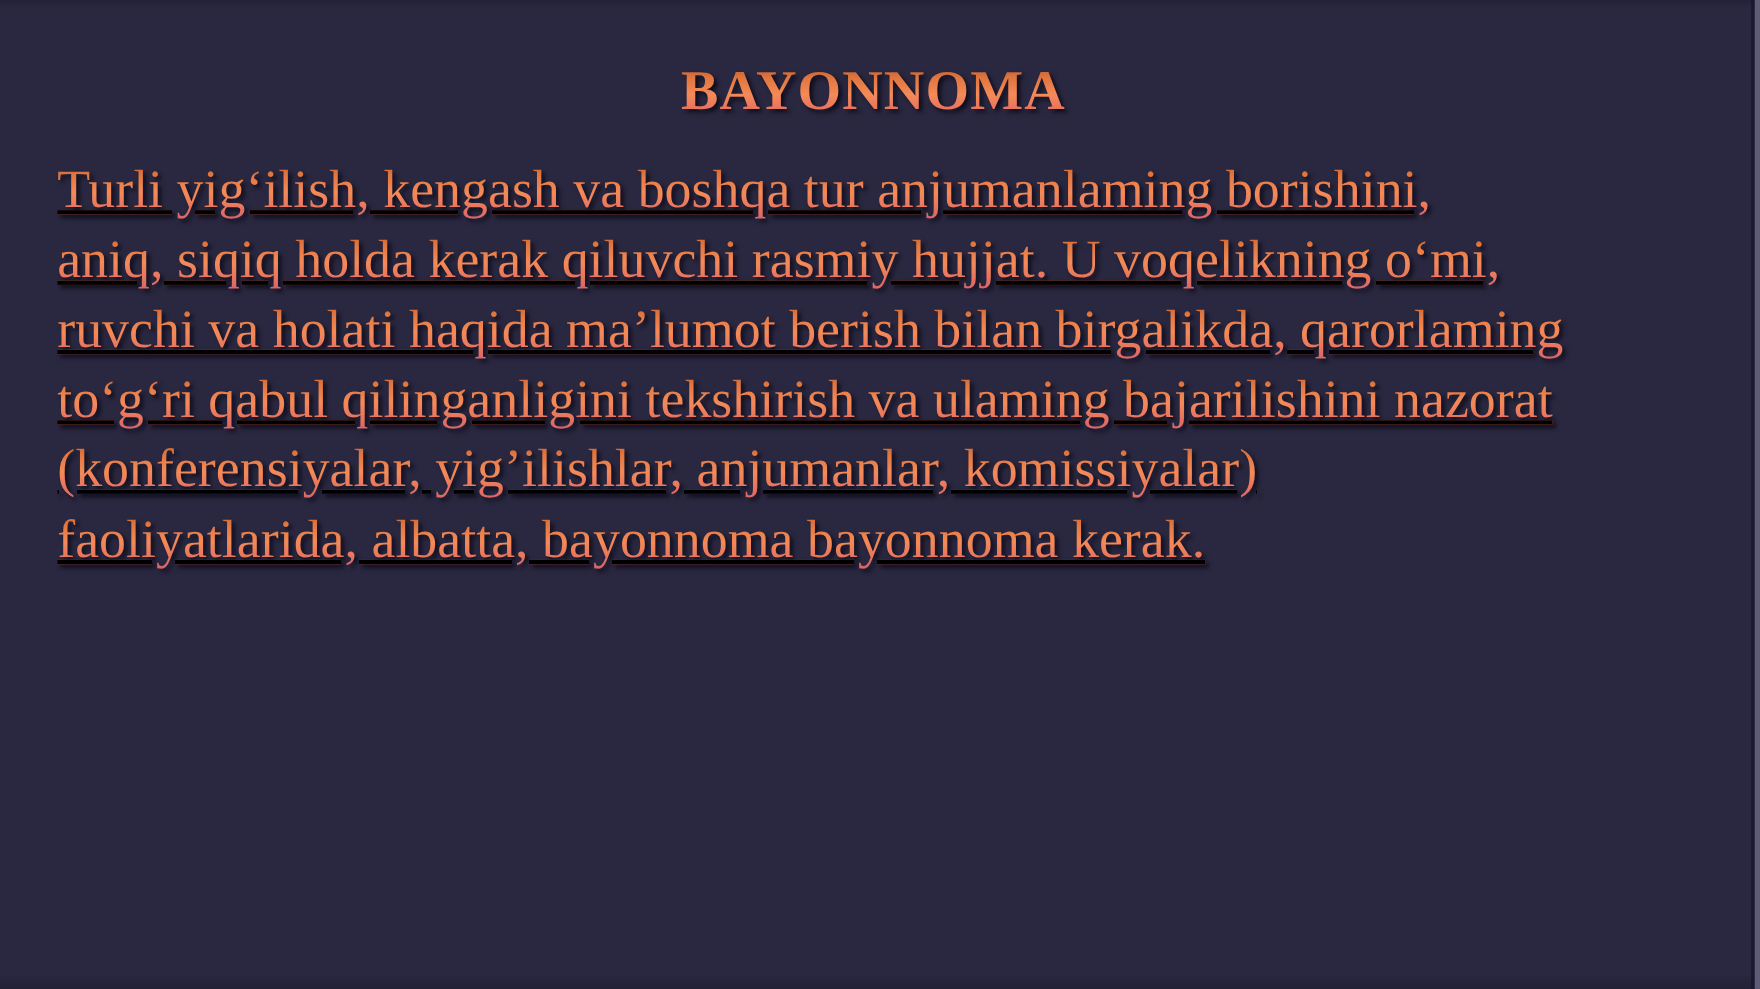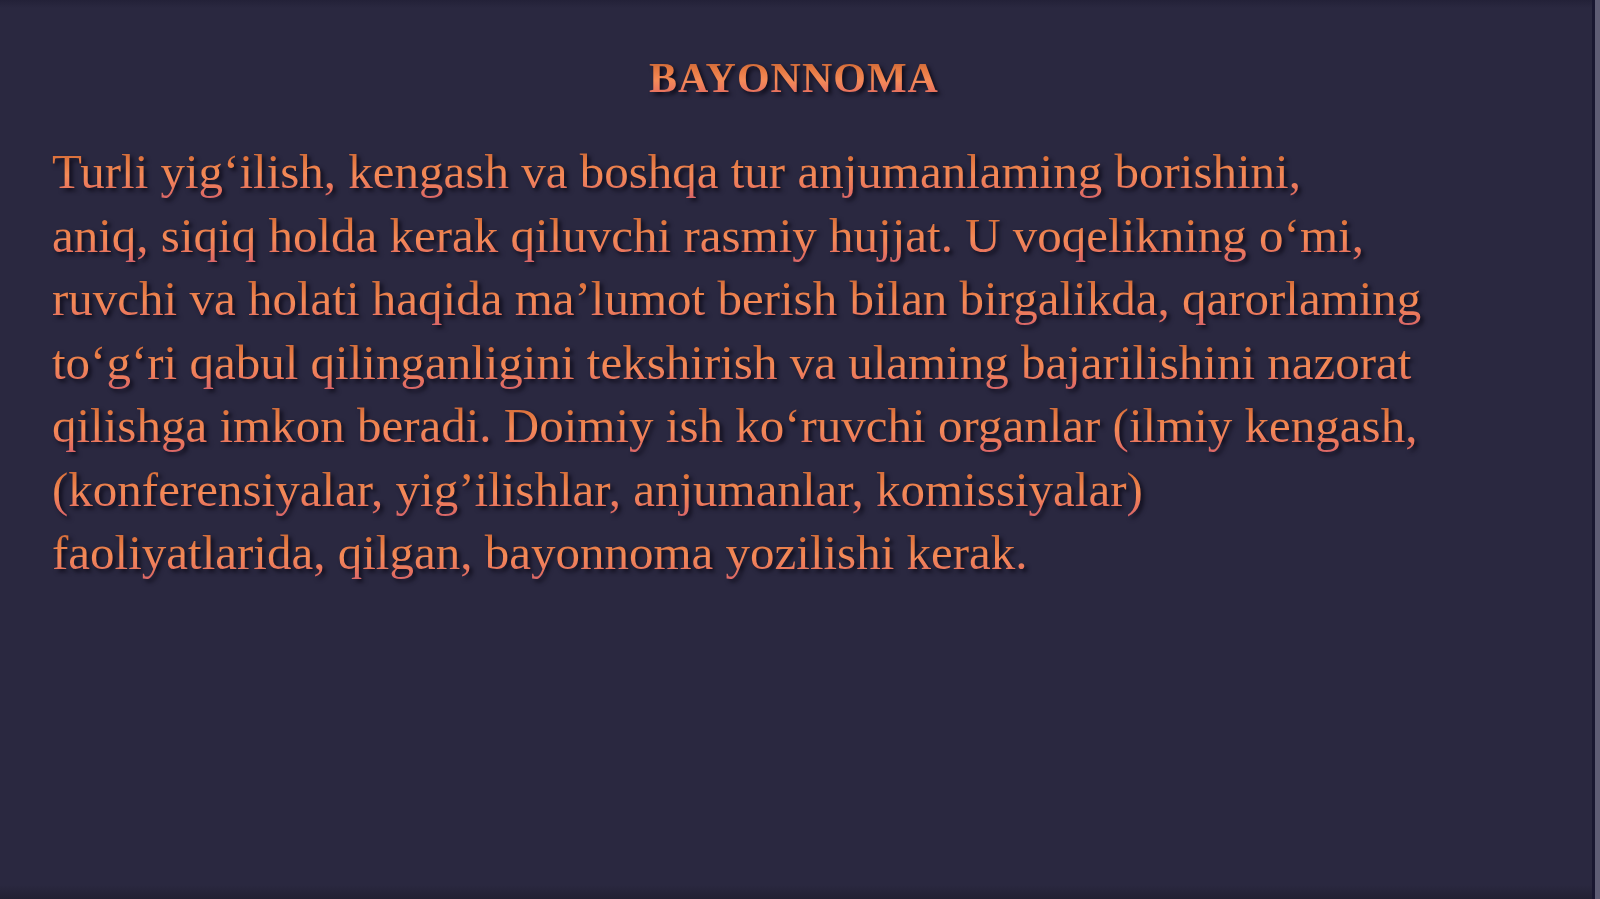--- a/index.html
+++ b/index.html
@@ -53,51 +53,51 @@
     color: transparent;
     filter: drop-shadow(3px 3px 2px rgba(9, 7, 20, 0.85));
   }
 
   .title {
     position: absolute;
     top: 54px;
     left: 0;
     width: 1588px;
     text-align: center;
-    font-size: 42px;
+    font-size: 51px;
     font-weight: bold;
     letter-spacing: 1px;
     white-space: nowrap;
   }
 
   .body-text {
     position: absolute;
     top: 140px;
     left: 52px;
     width: 1500px;
+    text-decoration: underline;
   }
 
   .body-line {
     font-size: 49px;
     line-height: 63.5px;
     white-space: nowrap;
   }
 </style>
 </head>
 <body>
 
 <div class="slide">
 
   <div class="title glow-text">BAYONNOMA</div>
 
   <div class="body-text">
     <div class="body-line glow-text">Turli yig‘ilish, kengash va boshqa tur anjumanlaming borishini,</div>
     <div class="body-line glow-text">aniq, siqiq holda kerak qiluvchi rasmiy hujjat. U voqelikning o‘mi,</div>
     <div class="body-line glow-text">ruvchi va holati haqida ma’lumot berish bilan birgalikda, qarorlaming</div>
     <div class="body-line glow-text">to‘g‘ri qabul qilinganligini tekshirish va ulaming bajarilishini nazorat</div>
-    <div class="body-line glow-text">qilishga imkon beradi. Doimiy ish ko‘ruvchi organlar (ilmiy kengash,</div>
     <div class="body-line glow-text">(konferensiyalar, yig’ilishlar, anjumanlar, komissiyalar)</div>
-    <div class="body-line glow-text">faoliyatlarida, qilgan, bayonnoma yozilishi kerak.</div>
+    <div class="body-line glow-text">faoliyatlarida, albatta, bayonnoma bayonnoma kerak.</div>
   </div>
 
   <div class="edge-strip"></div>
 
 </div>
 
 </body></html>

